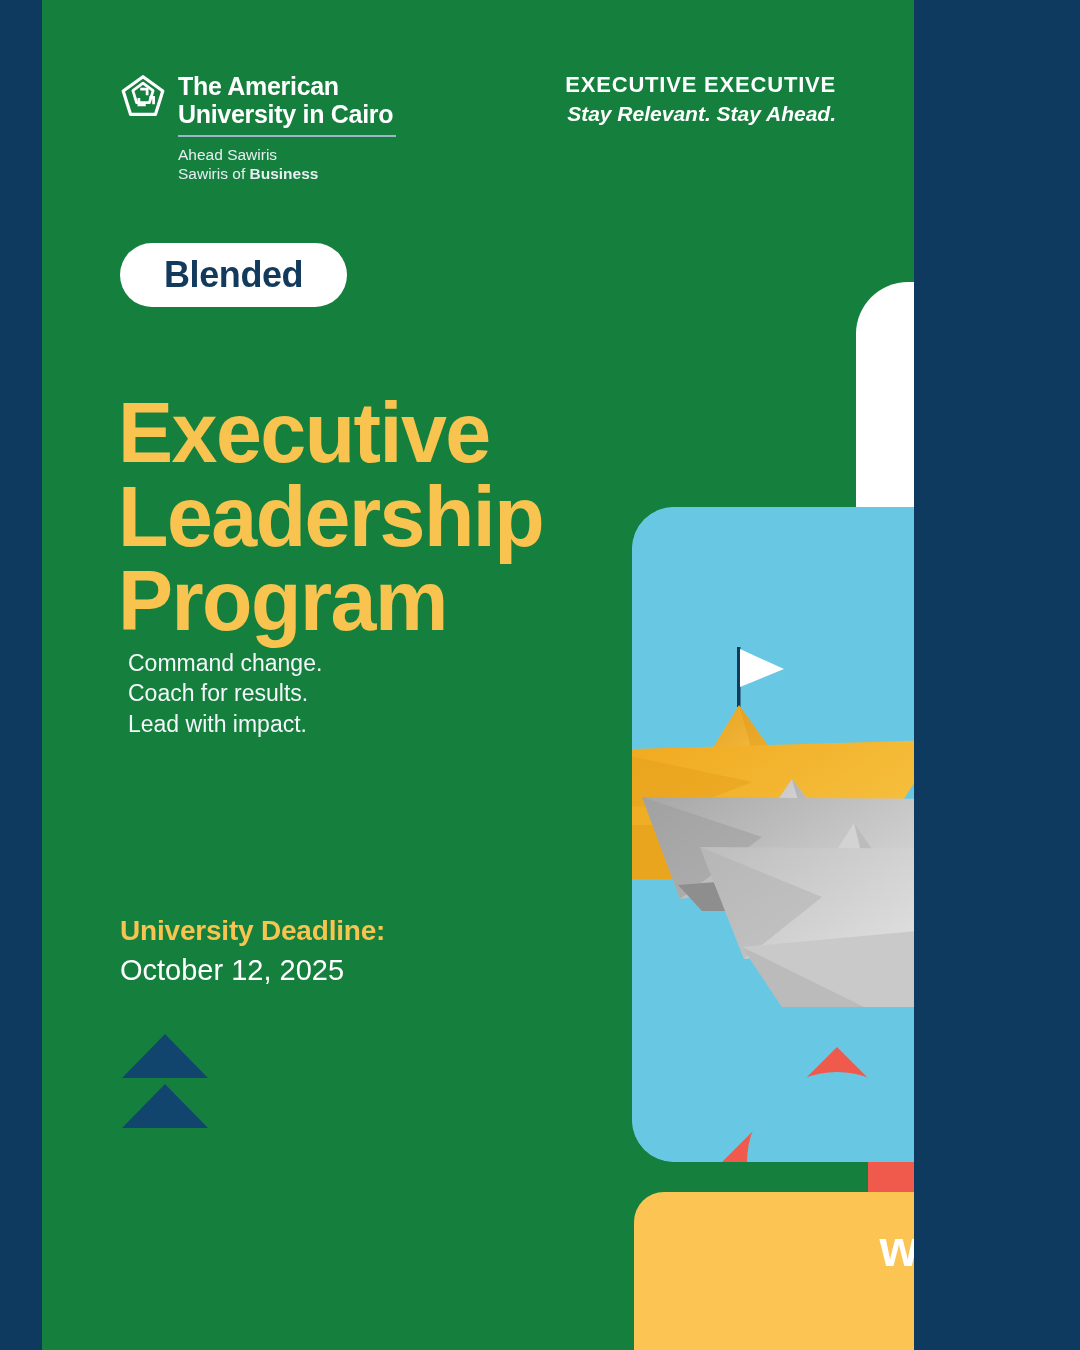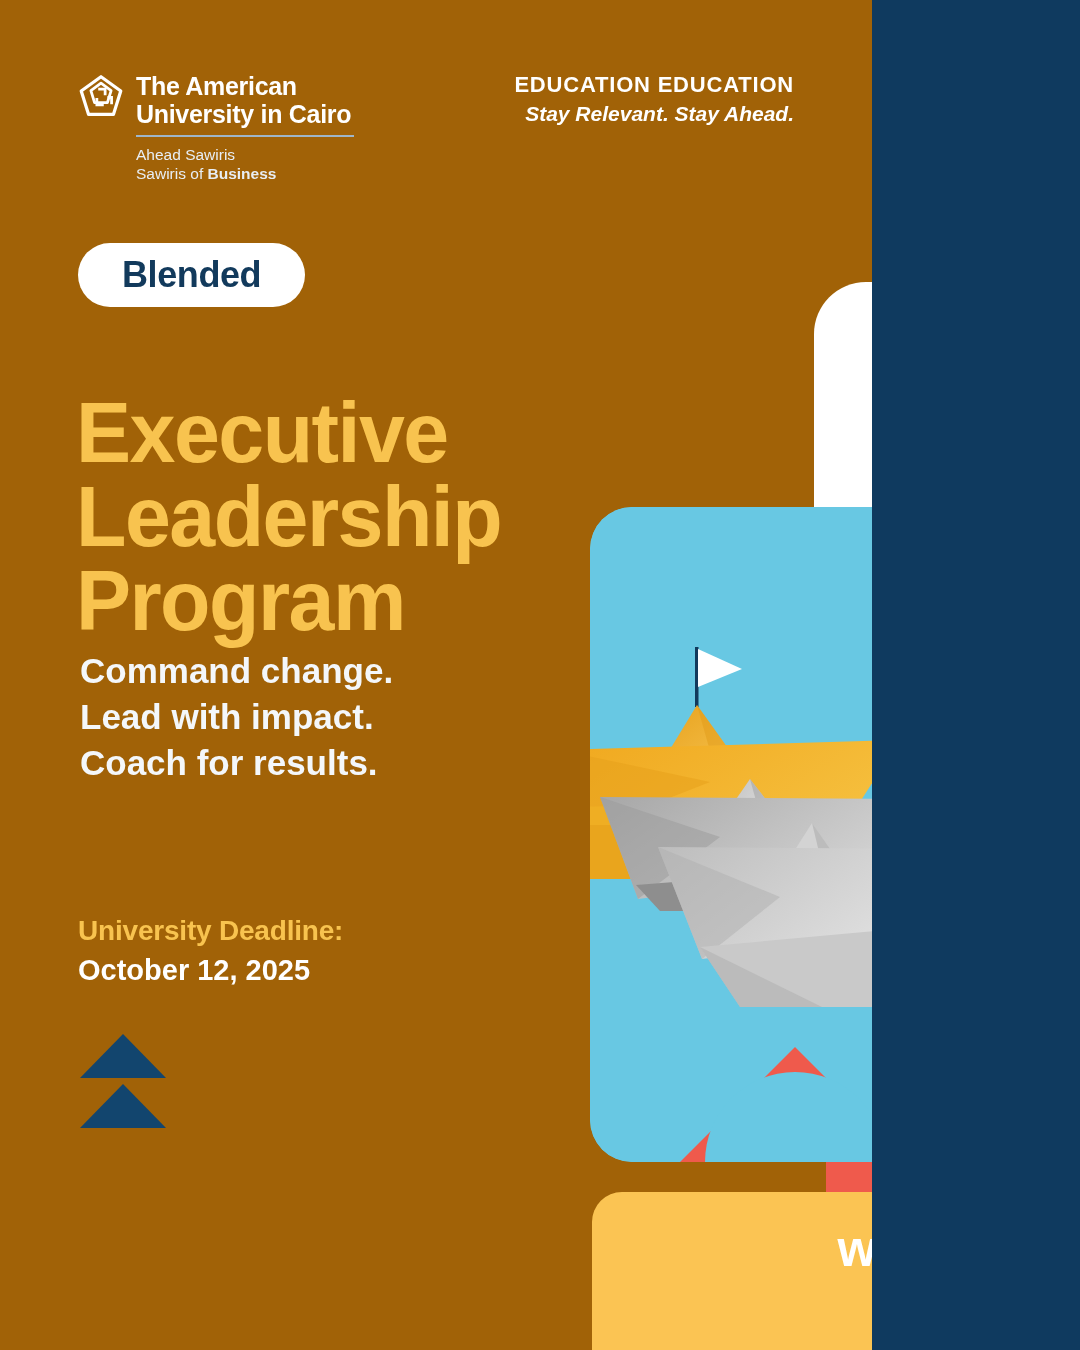--- a/index.html
+++ b/index.html
@@ -5,22 +5,23 @@
   html,body{margin:0;padding:0;}
   body{
     width:1080px;height:1350px;
     background:#0F3A5F;
     font-family:"Liberation Sans", sans-serif;
     overflow:hidden;
   }
   .poster{
     position:relative;
     width:872px;height:1350px;
-    background:#a16207;
+    background:#15803d;
     overflow:hidden;
+    margin-left:42px;
   }
 
   
   .edge-panel{position:absolute;right:0;border-radius:52px 0 0 52px;}
   .edge-white{top:282px;width:58px;height:638px;background:#FFFFFF;}
   .edge-coral{top:962px;width:46px;height:388px;background:#EF5A4C;border-radius:52px 0 0 0;}
 
   
   .logo-block{position:absolute;left:78px;top:72px;display:flex;align-items:flex-start;gap:12px;}
   .logo-mark{width:46px;height:50px;flex:none;}
@@ -50,29 +51,29 @@
   .headline{
     position:absolute;left:76px;top:332px;width:840px;
     color:#F8C34F;
     font-size:86px;font-weight:700;line-height:0.98;letter-spacing:-1.6px;
     transform:scaleX(0.96);transform-origin:left top;
   }
   .headline-l2{display:block;}
 
   
   .tagline{
-    position:absolute;left:80px;top:648px;
-    color:#F4F7FA;font-size:35px;line-height:1.32;font-weight:700;
+    position:absolute;left:86px;top:648px;
+    color:#F4F7FA;font-size:23px;line-height:1.32;font-weight:400;
   }
   .tagline span{display:block;}
 
   
   .deadline{position:absolute;left:78px;top:913px;}
   .deadline-label{color:#F8C34F;font-size:28px;font-weight:700;line-height:1.3;letter-spacing:-0.2px;}
-  .deadline-date{color:#FFFFFF;font-size:29px;font-weight:700;line-height:1.35;margin-top:2px;}
+  .deadline-date{color:#FFFFFF;font-size:29px;font-weight:400;line-height:1.35;margin-top:2px;}
 
   
   .chevrons{position:absolute;left:78px;top:1026px;width:90px;height:110px;}
 
   
   .gold-star{position:absolute;left:908px;top:228px;width:100px;height:100px;}
 
   
   .hero-card{
     position:absolute;left:590px;top:507px;width:410px;height:655px;
@@ -115,21 +116,21 @@
     <span class="logo-text">
       <span class="logo-line1">The American</span>
       <span class="logo-line2">University in Cairo</span>
       <span class="logo-rule"></span>
       <span class="logo-sub1">Ahead Sawiris</span>
       <span class="logo-sub2"><span>Sawiris of </span><b>Business</b></span>
     </span>
   </div>
 
   <div class="ee-block">
-    <div class="ee-title">EDUCATION EDUCATION</div>
+    <div class="ee-title">EXECUTIVE EXECUTIVE</div>
     <div class="ee-sub">Stay Relevant. Stay Ahead.</div>
   </div>
 
   <span class="gold-star">
     <svg viewBox="0 0 100 100" width="100" height="100" aria-hidden="true">
       <path d="M50 0 C50 27 73 50 100 50 C73 50 50 73 50 100 C50 73 27 50 0 50 C27 50 50 27 50 0 Z" fill="#F8C34F"></path>
       <circle cx="50" cy="50" r="22" fill="#0F3A5F"></circle>
     </svg>
   </span>
 
@@ -137,22 +138,22 @@
     <span class="badge-label">Blended</span>
   </div>
 
   <h1 class="headline">
     <span>Executive Leadership</span>
     <span class="headline-l2">Program</span>
   </h1>
 
   <div class="tagline">
     <span>Command change.</span>
+    <span>Coach for results.</span>
     <span>Lead with impact.</span>
-    <span>Coach for results.</span>
   </div>
 
   <div class="deadline">
     <div class="deadline-label">University Deadline:</div>
     <div class="deadline-date">October 12, 2025</div>
   </div>
 
   <span class="chevrons">
     <svg viewBox="0 0 90 110" width="90" height="110" aria-hidden="true">
       <polygon points="45,8 88,52 2,52" fill="#12456E"></polygon>

